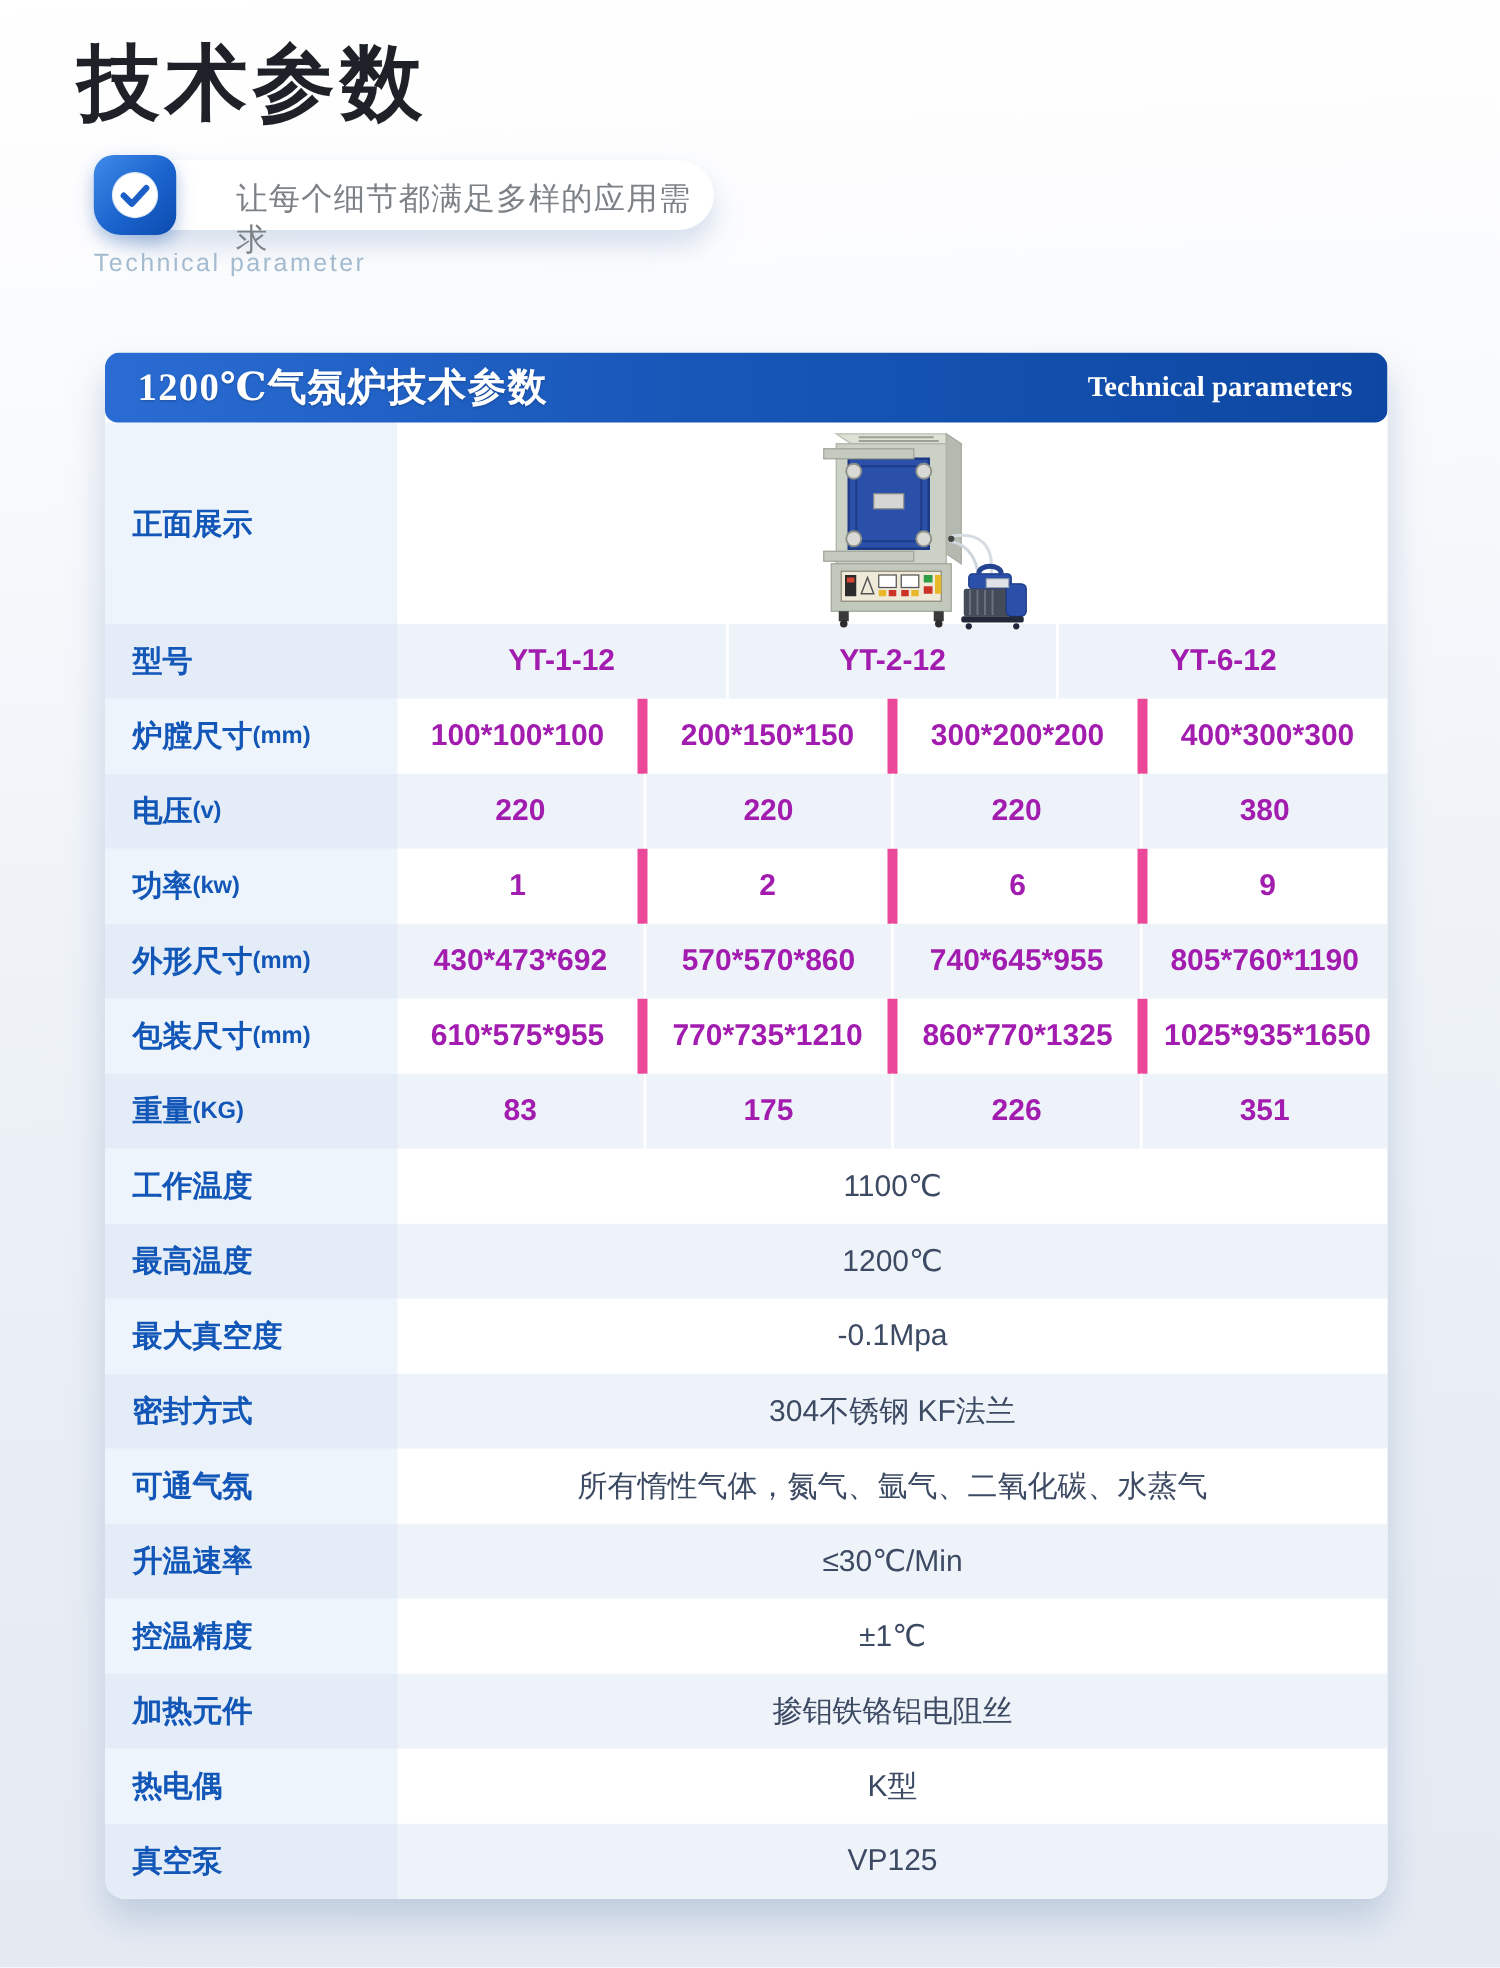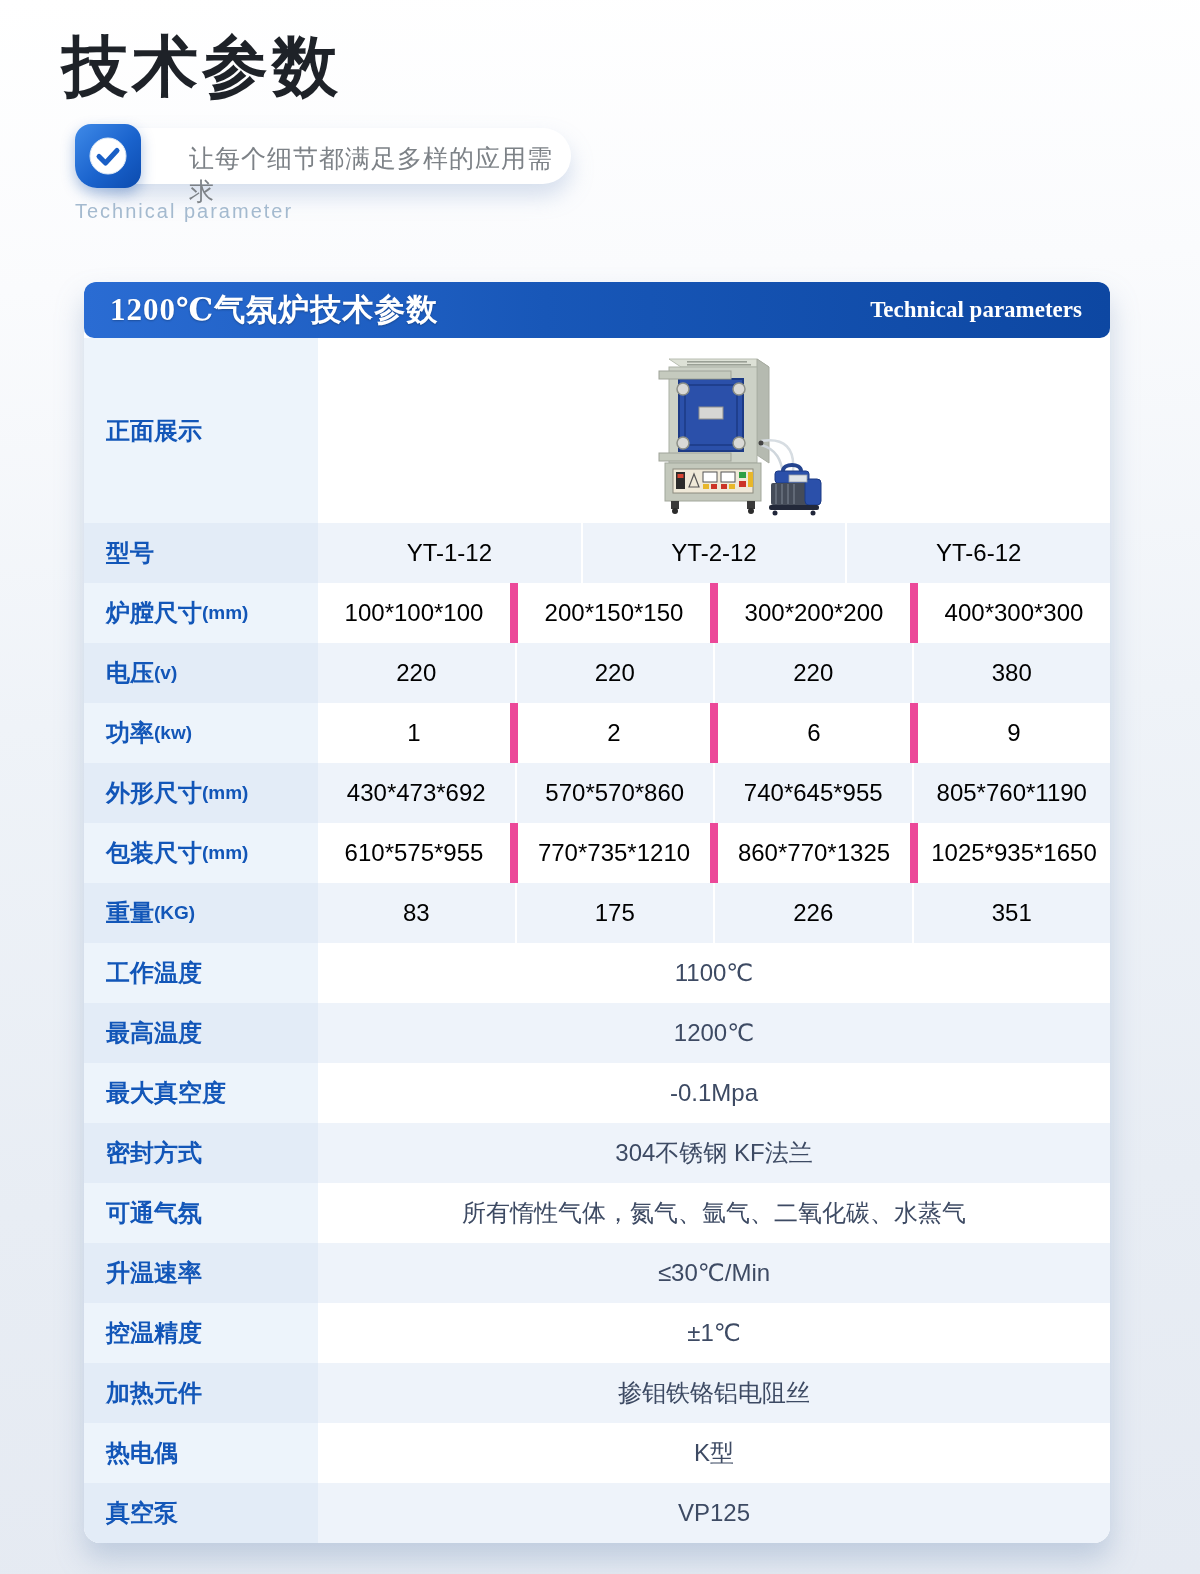--- a/index.html
+++ b/index.html
@@ -59,29 +59,29 @@
   .row.tint{background:#eef3fa;}
   .label-cell{
     width:234px;flex:0 0 234px;display:flex;align-items:center;padding-left:22px;box-sizing:border-box;
     background:#edf4fb;
   }
   .row.tint .label-cell{background:#e3ecf7;}
   .lab{color:#1256b8;font-weight:700;font-size:24px;}
   .unit{color:#1256b8;font-weight:700;font-size:19px;}
   .cell{
     flex:1 1 0;display:flex;align-items:center;justify-content:center;
-    color:#000000;font-size:24px;
+    color:#a21caf;font-size:24px;font-weight:bold;
   }
   .row .cell + .cell{border-left:8px solid #ec4899;}
   .row.tint .cell + .cell{border-left:2px solid #ffffff;}
   .value-wide{
     flex:1 1 0;display:flex;align-items:center;justify-content:center;
     color:#3d4a63;font-size:24px;
   }
-  .display-row{height:185px;}
+  .display-row{height:161px;}
   .display-row .label-cell{background:#edf4fb;}
   .img-zone{flex:1 1 0;display:flex;align-items:center;justify-content:center;background:#ffffff;}
 </style>
 </head>
 <body>
 
 <div class="page-title">技术参数</div>
 
 <div class="tag-wrap">
   <div class="tag-pill">

